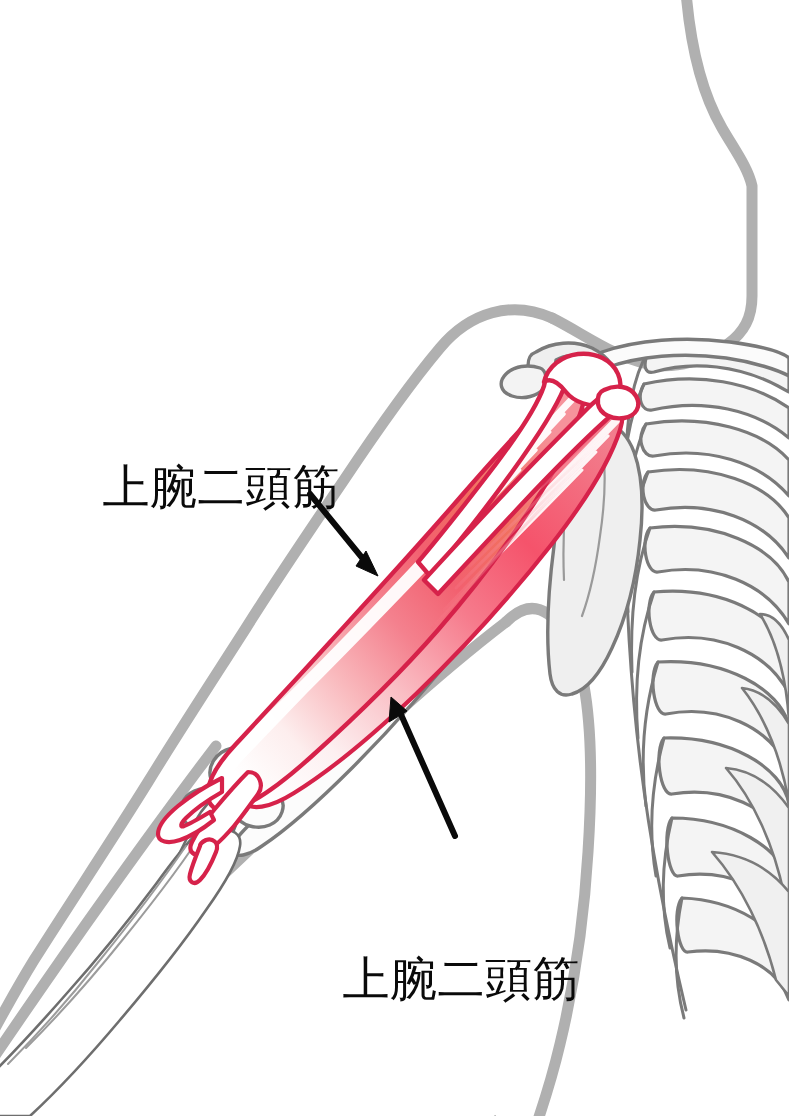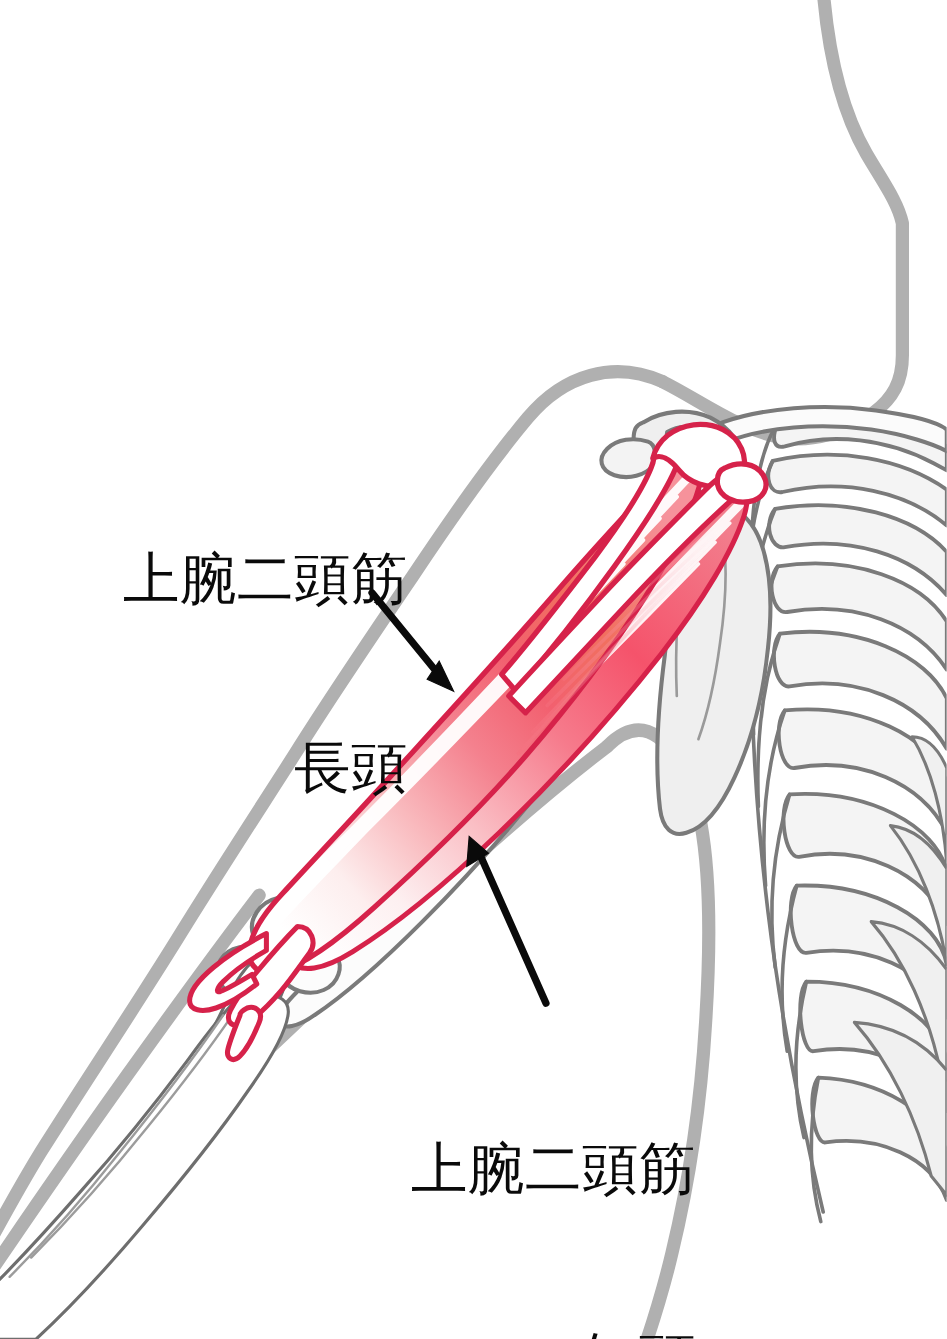--- a/index.html
+++ b/index.html
@@ -19,21 +19,21 @@
   #figure {
     position: absolute;
     left: 0;
     top: 0;
     width: 789px;
     height: 1116px;
   }
   .label {
     position: absolute;
     color: #0a0a0a;
-    font-family: Liberation Mono, monospace;
+    font-family: Liberation Serif, serif;
     font-size: 47px;
     line-height: 1.12;
     letter-spacing: 0.5px;
     white-space: pre;
     font-weight: 400;
   }
   #label-long-head {
     left: 78px;
     top: 356px;
     text-align: right;
@@ -439,21 +439,20 @@
       <line x1="310" y1="494" x2="368" y2="565" stroke-width="6" stroke-linecap="round"></line>
       <polygon points="378,576 356,566 366,551"></polygon>
 
       <line x1="455" y1="836" x2="399" y2="710" stroke-width="6" stroke-linecap="round"></line>
       <polygon points="391,697 389,722 407,711"></polygon>
     </g>
   </svg>
 
   <div class="label" id="label-long-head">
     <div>上腕二頭筋</div>
-    <div>長頭</div>
   </div>
 
   <div class="label" id="label-short-head">
     <div>上腕二頭筋</div>
     <div>短頭</div>
   </div>
 
 </div>
 
 </body></html>

